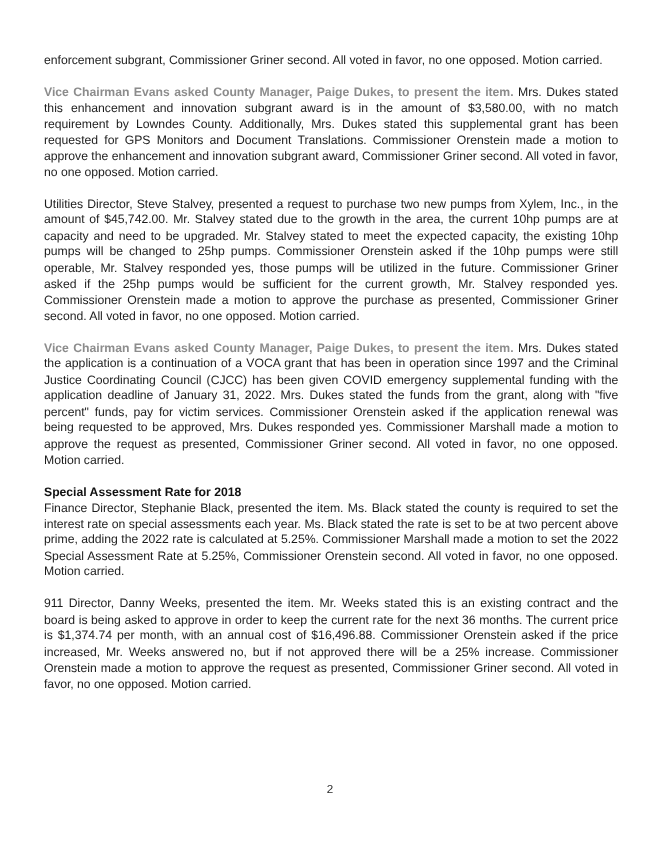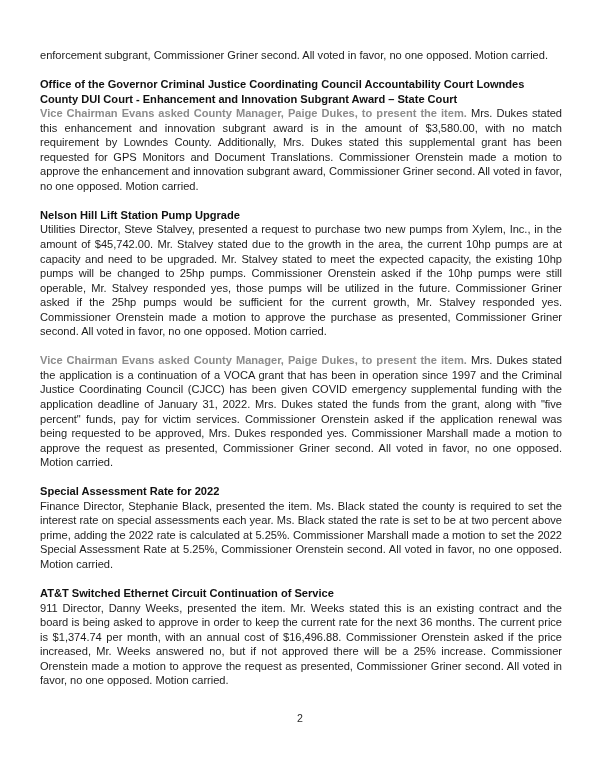--- a/index.html
+++ b/index.html
@@ -66,38 +66,35 @@
 </head>
 <body>
 
 <div class="page">
   <div class="doc-body">
 
     <p class="para">enforcement subgrant, Commissioner Griner second.  All voted in favor, no one opposed. Motion carried.</p>
 
     <div class="gap"></div>
 
-    <h2 class="heading">Office of the Governor Criminal Justice Coordinating Council Accountability Court Lowndes County DUI Court - Enhancement and Innovation Subgrant Award – State Court</h2>
     <p class="para"><span class="faded">Vice Chairman Evans asked County Manager, Paige Dukes, to present the item.</span><span>  Mrs. Dukes stated this enhancement and innovation subgrant award is in the amount of $3,580.00, with no match requirement by Lowndes County.  Additionally, Mrs. Dukes stated this supplemental grant has been requested for GPS Monitors and Document Translations.  Commissioner Orenstein made a motion to approve the enhancement and innovation subgrant award, Commissioner Griner second.  All voted in favor, no one opposed.  Motion carried.</span></p>
 
     <div class="gap"></div>
 
-    <h2 class="heading">Nelson Hill Lift Station Pump Upgrade</h2>
     <p class="para">Utilities Director, Steve Stalvey, presented a request to purchase two new pumps from Xylem, Inc., in the amount of $45,742.00.  Mr. Stalvey stated due to the growth in the area, the current 10hp pumps are at capacity and need to be upgraded.  Mr. Stalvey stated to meet the expected capacity, the existing 10hp pumps will be changed to 25hp pumps.  Commissioner Orenstein asked if the 10hp pumps were still operable, Mr. Stalvey responded yes, those pumps will be utilized in the future.  Commissioner Griner asked if the 25hp pumps would be sufficient for the current growth,  Mr. Stalvey responded yes.  Commissioner Orenstein made a motion to approve the purchase as presented, Commissioner Griner second.  All voted in favor, no one opposed.  Motion carried.</p>
 
     <div class="gap"></div>
 
     <p class="para"><span class="faded">Vice Chairman Evans asked County Manager, Paige Dukes, to present the item.</span><span>  Mrs. Dukes stated the application is a continuation of a VOCA grant that has been in operation since 1997 and the Criminal Justice Coordinating Council (CJCC) has been given COVID emergency supplemental funding with the application deadline of January 31, 2022. Mrs. Dukes stated the funds from the grant, along with "five percent" funds, pay for victim services.  Commissioner Orenstein asked if the application renewal was being requested to be approved, Mrs. Dukes responded yes.  Commissioner Marshall made a motion to approve the request as presented, Commissioner Griner second.  All voted in favor, no one opposed.  Motion carried.</span></p>
 
     <div class="gap"></div>
 
-    <h2 class="heading">Special Assessment Rate for 2022</h2>
+    <h2 class="heading">Special Assessment Rate for 2018</h2>
     <p class="para">Finance Director, Stephanie Black, presented the item.  Ms. Black stated the county is required to set the interest rate on special assessments each year.  Ms. Black stated the rate is set to be at two percent above prime, adding the 2022 rate is calculated at 5.25%.  Commissioner Marshall made a motion to set the 2022 Special Assessment Rate at 5.25%, Commissioner Orenstein second.  All voted in favor, no one opposed.  Motion carried.</p>
 
     <div class="gap"></div>
 
-    <h2 class="heading">AT&amp;T Switched Ethernet Circuit Continuation of Service</h2>
     <p class="para">911 Director, Danny Weeks, presented the item.  Mr. Weeks stated this is an existing contract and the board is being asked to approve in order to keep the current rate for the next 36 months.  The current price is $1,374.74 per month, with an annual cost of $16,496.88.  Commissioner Orenstein asked if the price increased, Mr. Weeks answered no, but if not approved there will be a 25% increase.  Commissioner Orenstein made a motion to approve the request as presented, Commissioner Griner second.  All voted in favor, no one opposed.  Motion carried.</p>
 
   </div>
 
   <div class="pagenum">2</div>
 </div>
 
 </body></html>

